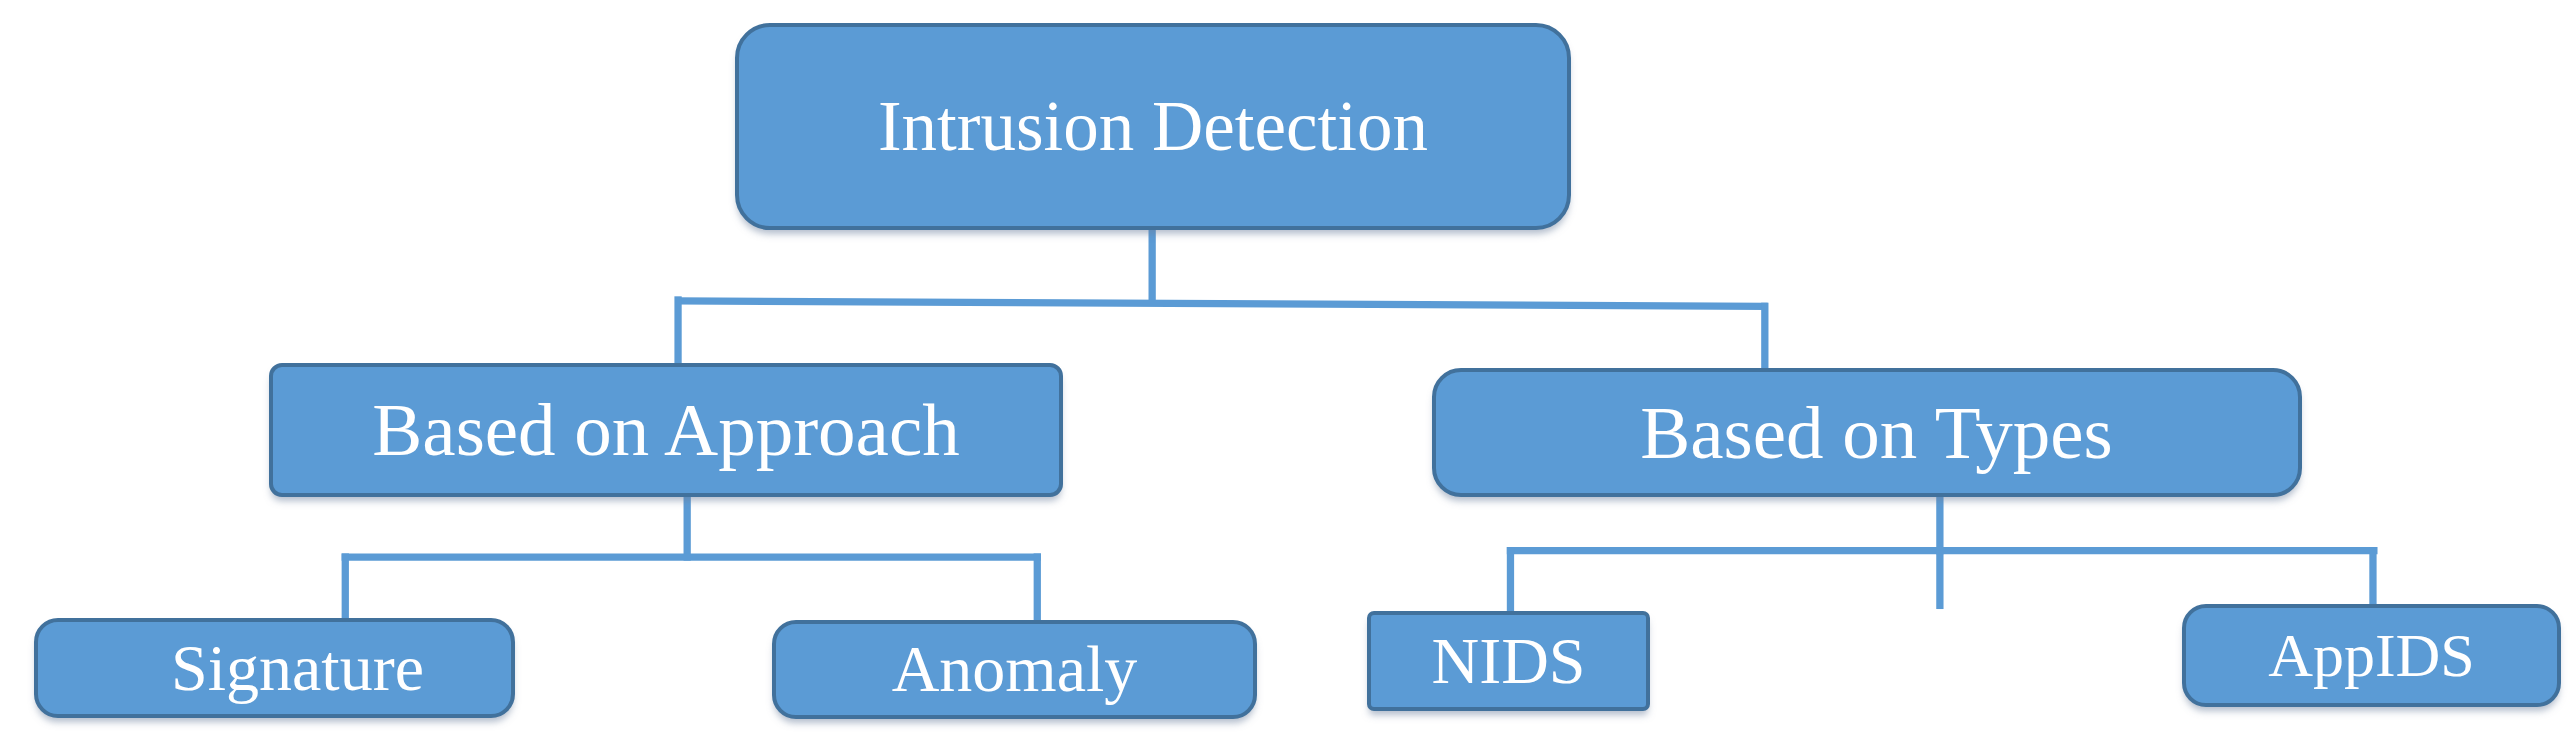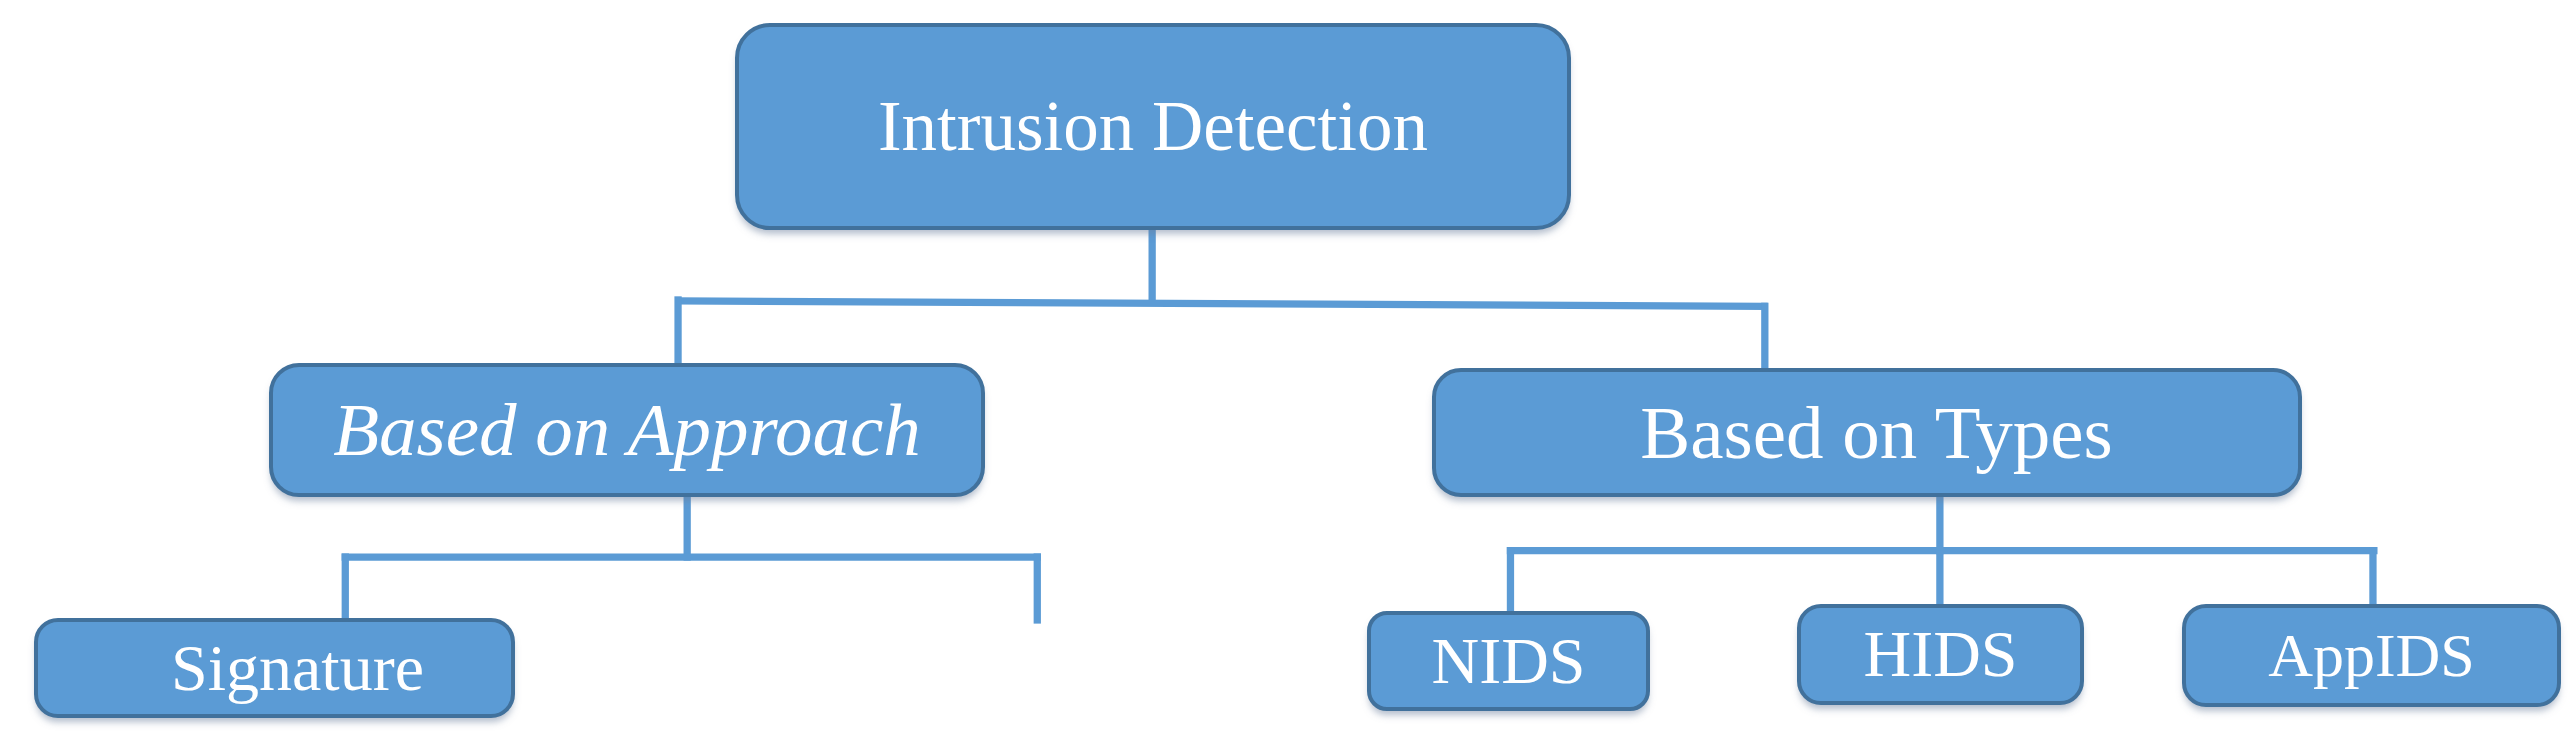--- a/index.html
+++ b/index.html
@@ -41,25 +41,25 @@
     flex-direction: column;
     align-items: center;
     justify-content: center;
     text-align: center;
     box-shadow: 0 6.4px 7.3px -2.7px rgba(105,125,155,0.5);
     line-height: 1.25;
     white-space: nowrap;
   }
   .node .line { display: block; }
   .node-root     { left: 735px;  top: 23px;  width: 836px; height: 207px; font-size: 71px; border-radius: 35px; line-height: 1.27; }
-  .node-approach { left: 269px;  top: 363px; width: 716px; height: 134px; font-size: 75px; border-radius: 30px; font-style: italic; }
+  .node-approach { left: 269px;  top: 363px; width: 794px; height: 134px; font-size: 75px; border-radius: 13px; }
   .node-types    { left: 1432px; top: 368px; width: 870px; height: 129px; font-size: 75px; border-radius: 29px; padding-left: 19px; }
   .node-signature{ left: 34px;   top: 618px; width: 481px; height: 100px; font-size: 66px; border-radius: 24px; padding-left: 46px; }
   .node-anomaly  { left: 772px;  top: 620px; width: 485px; height: 99px; font-size: 66px; border-radius: 24px; }
-  .node-nids     { left: 1367px; top: 611px; width: 283px; height: 100px; font-size: 66px; border-radius: 20px; }
+  .node-nids     { left: 1367px; top: 611px; width: 283px; height: 100px; font-size: 66px; border-radius: 7px; }
   .node-hids     { left: 1797px; top: 604px; width: 287px; height: 101px; font-size: 66px; border-radius: 24px; }
   .node-appids   { left: 2182px; top: 604px; width: 379px; height: 103px; font-size: 62px; border-radius: 24px; }
 </style>
 </head>
 <body>
 
 <div class="stage">
 
   <svg class="edges" viewBox="0 0 2824 827" aria-hidden="true">
     <line x1="1263" y1="248" x2="1263" y2="334"></line>
@@ -86,27 +86,27 @@
   </div>
 
   <div class="node node-types">
     <span class="line">Based on Types</span>
   </div>
 
   <div class="node node-signature">
     <span class="line">Signature</span>
   </div>
 
+  <div class="node node-anomaly">
+    <span class="line">Anomaly</span>
+  </div>
 
   <div class="node node-nids">
     <span class="line">NIDS</span>
   </div>
 
-  <div class="node node-hids">
-    <span class="line">HIDS</span>
-  </div>
 
   <div class="node node-appids">
     <span class="line">AppIDS</span>
   </div>
 
 </div>
 
 
 </body></html>

